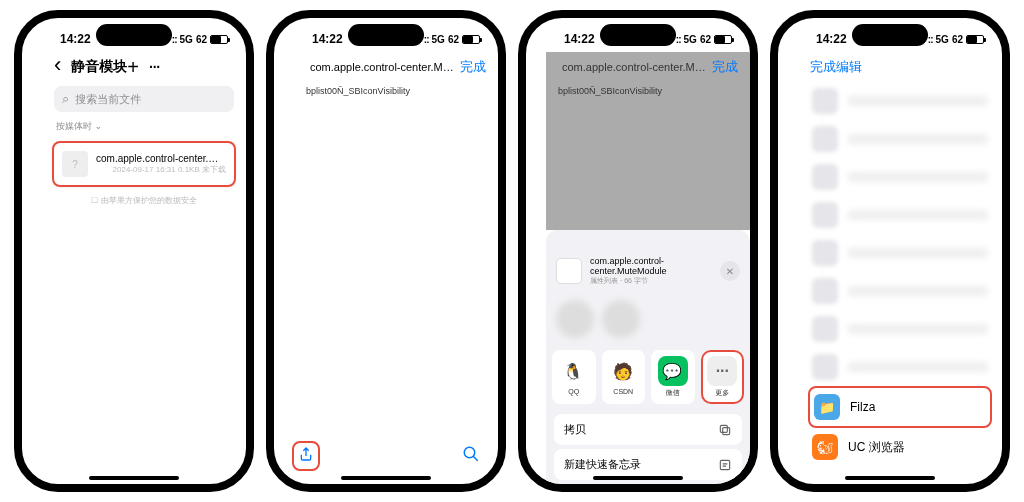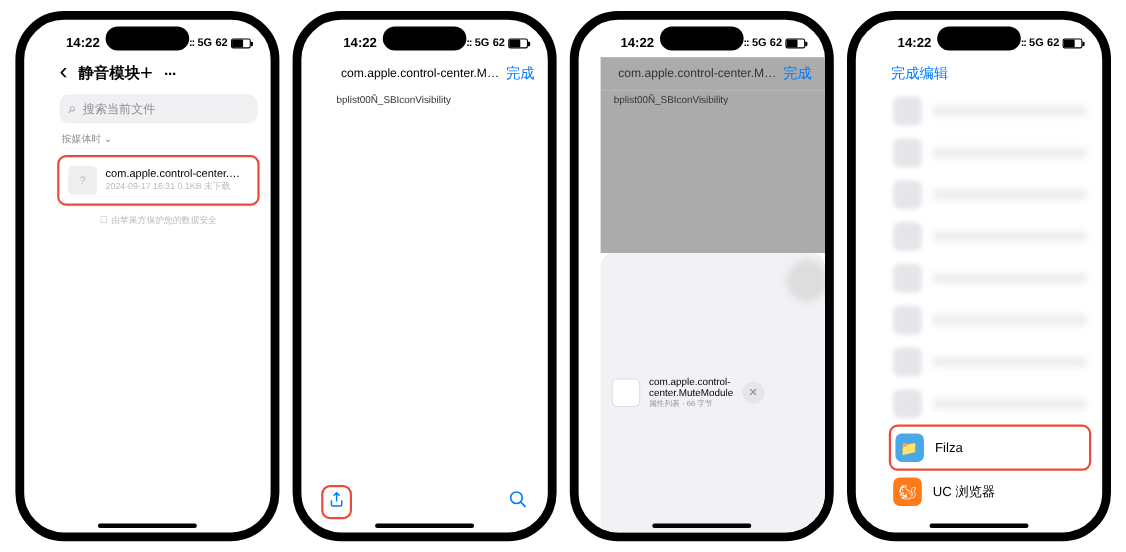--- a/index.html
+++ b/index.html
@@ -90,21 +90,21 @@
       display: flex; align-items: center; gap: 8px;
       box-shadow: 0 1px 3px rgba(0,0,0,0.05);
     }
     .file-thumb {
       width: 26px; height: 26px; background: #eee; border-radius: 4px;
       display: flex; align-items: center; justify-content: center;
       font-size: 10px; color: #bbb;
     }
     .file-info { flex: 1; min-width: 0; }
     .file-name { font-size: 10px; font-weight: 500; white-space: nowrap; overflow: hidden; text-overflow: ellipsis; }
-    .file-meta { font-size: 8px; color: #bbb; }
+    .file-meta { font-size: 8px; color: #bbb; text-align: right; }
 
     .footer-note {
       font-size: 8px; color: #bbb; margin-top: 8px;
       display: flex; justify-content: center; align-items: center; gap: 3px;
     }
     .shield-icon::before { content: '☐'; font-size: 8px; }
 
     .home-bar {
       position: absolute; bottom: 4px; left: 50%; transform: translateX(-50%);
       width: 90px; height: 4px; background: #000; border-radius: 2px;
@@ -130,21 +130,21 @@
       display: flex; align-items: center; justify-content: center;
     }
     .share-icon svg { width: 16px; height: 18px; }
 
     
     .gray-bg { background: #ababab; }
     .phone3-body { display: flex; flex-direction: column; height: calc(100% - 34px); }
     .preview-area { flex: 0 0 130px; background: #ababab; }
     .share-sheet {
       flex: 1; background: #f2f2f6; border-radius: 12px 12px 0 0;
-      display: flex; flex-direction: row;
+      display: flex; flex-direction: column; justify-content: flex-end;
     }
     .share-header {
       display: flex; align-items: center; padding: 8px 10px; gap: 8px;
     }
     .share-thumb { width: 26px; height: 26px; background: #fff; border-radius: 5px; border: 1px solid #ddd; }
     .share-file-info { flex: 1; }
     .share-file-name { font-size: 9px; font-weight: 500; }
     .share-file-meta { font-size: 7px; color: #999; }
     .close-btn {
       width: 20px; height: 20px; background: #e5e5ea; border-radius: 50%;

